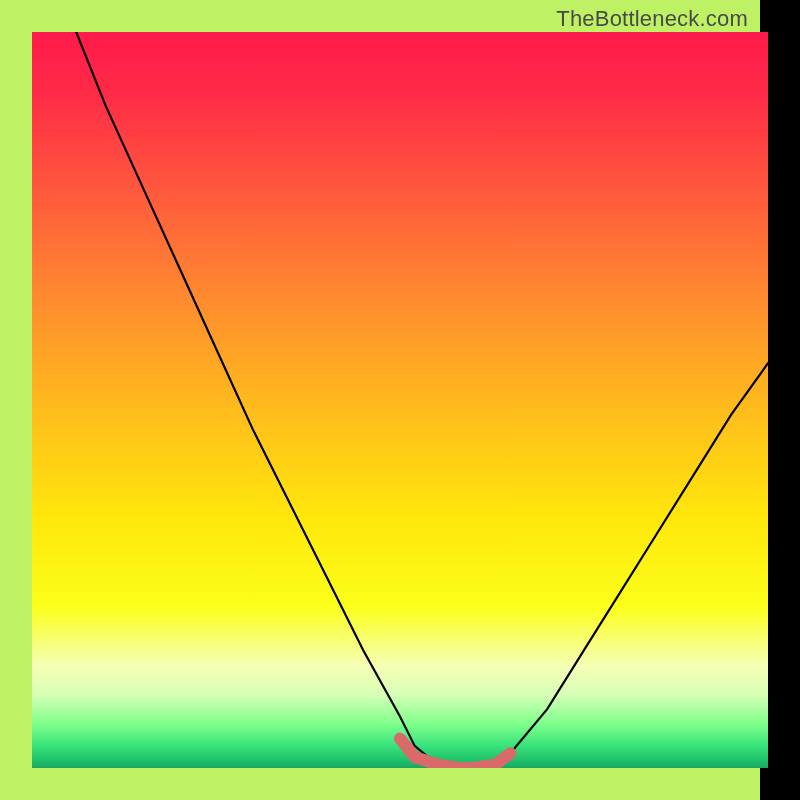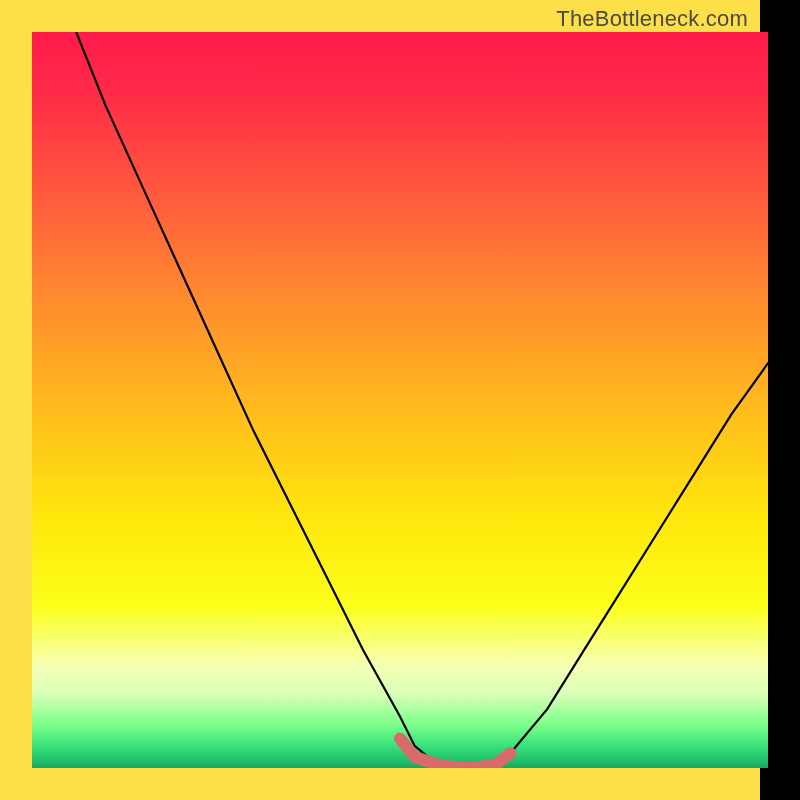--- a/index.html
+++ b/index.html
@@ -8,21 +8,21 @@
     width: 800px;
     height: 800px;
     overflow: hidden;
     background: #000;
     font-family: Arial, Helvetica, sans-serif;
   }
   .frame {
     position: relative;
     width: 760px;
     height: 800px;
-    background: #fde047;
+    background: #bef264;
   }
   .plot-area {
     position: absolute;
     left: 32px;
     top: 32px;
     width: 736px;
     height: 736px;
     overflow: hidden;
   }
   .gradient {

